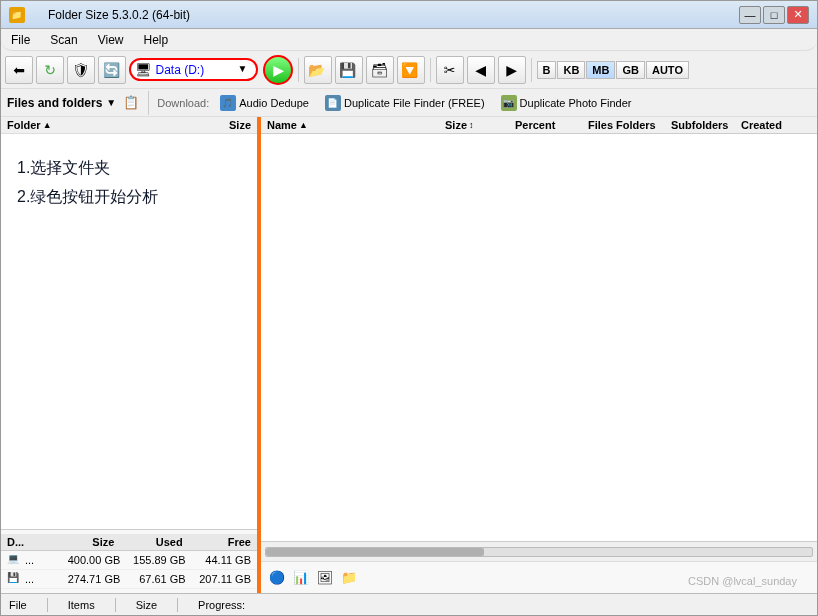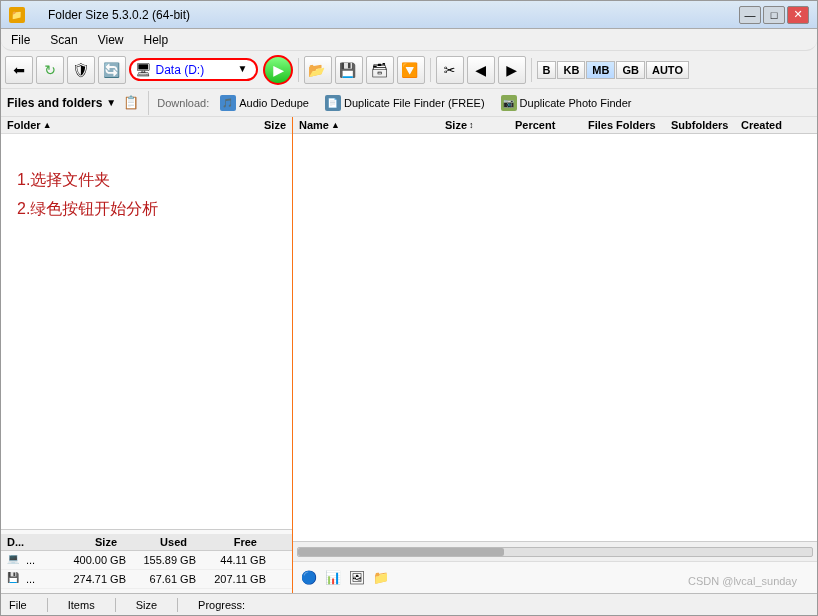--- a/index.html
+++ b/index.html
@@ -216,46 +216,45 @@
     .download-label {
       font-size: 11px;
       color: #666;
     }
     .main-area {
       display: flex;
       flex: 1;
       overflow: hidden;
     }
     .left-panel {
-      width: 292px;
+      width: 260px;
       display: flex;
       flex-direction: column;
-      border-right: 1px solid #f97316;
+      border-right: 4px solid #f97316;
       background: white;
-      gap: 12px;
     }
     .folder-list {
       flex: 1;
       overflow-y: auto;
       background: white;
     }
     .folder-header-row {
       display: flex;
       padding: 2px 6px;
       background: #f0f0f0;
       border-bottom: 1px solid #ddd;
       font-size: 11px;
       font-weight: bold;
     }
     .folder-col-name { flex: 1; }
     .folder-col-size { width: 80px; text-align: right; }
     .instruction-text {
       padding: 20px 16px;
       font-size: 16px;
-      color: #b91c1c;
+      color: #0f172a;
       line-height: 1.8;
     }
     .drive-info-section {
       border-top: 1px solid #ccc;
       background: #f8f8f8;
       padding: 4px 0;
     }
     .drive-info-header {
       display: flex;
       padding: 2px 6px;

